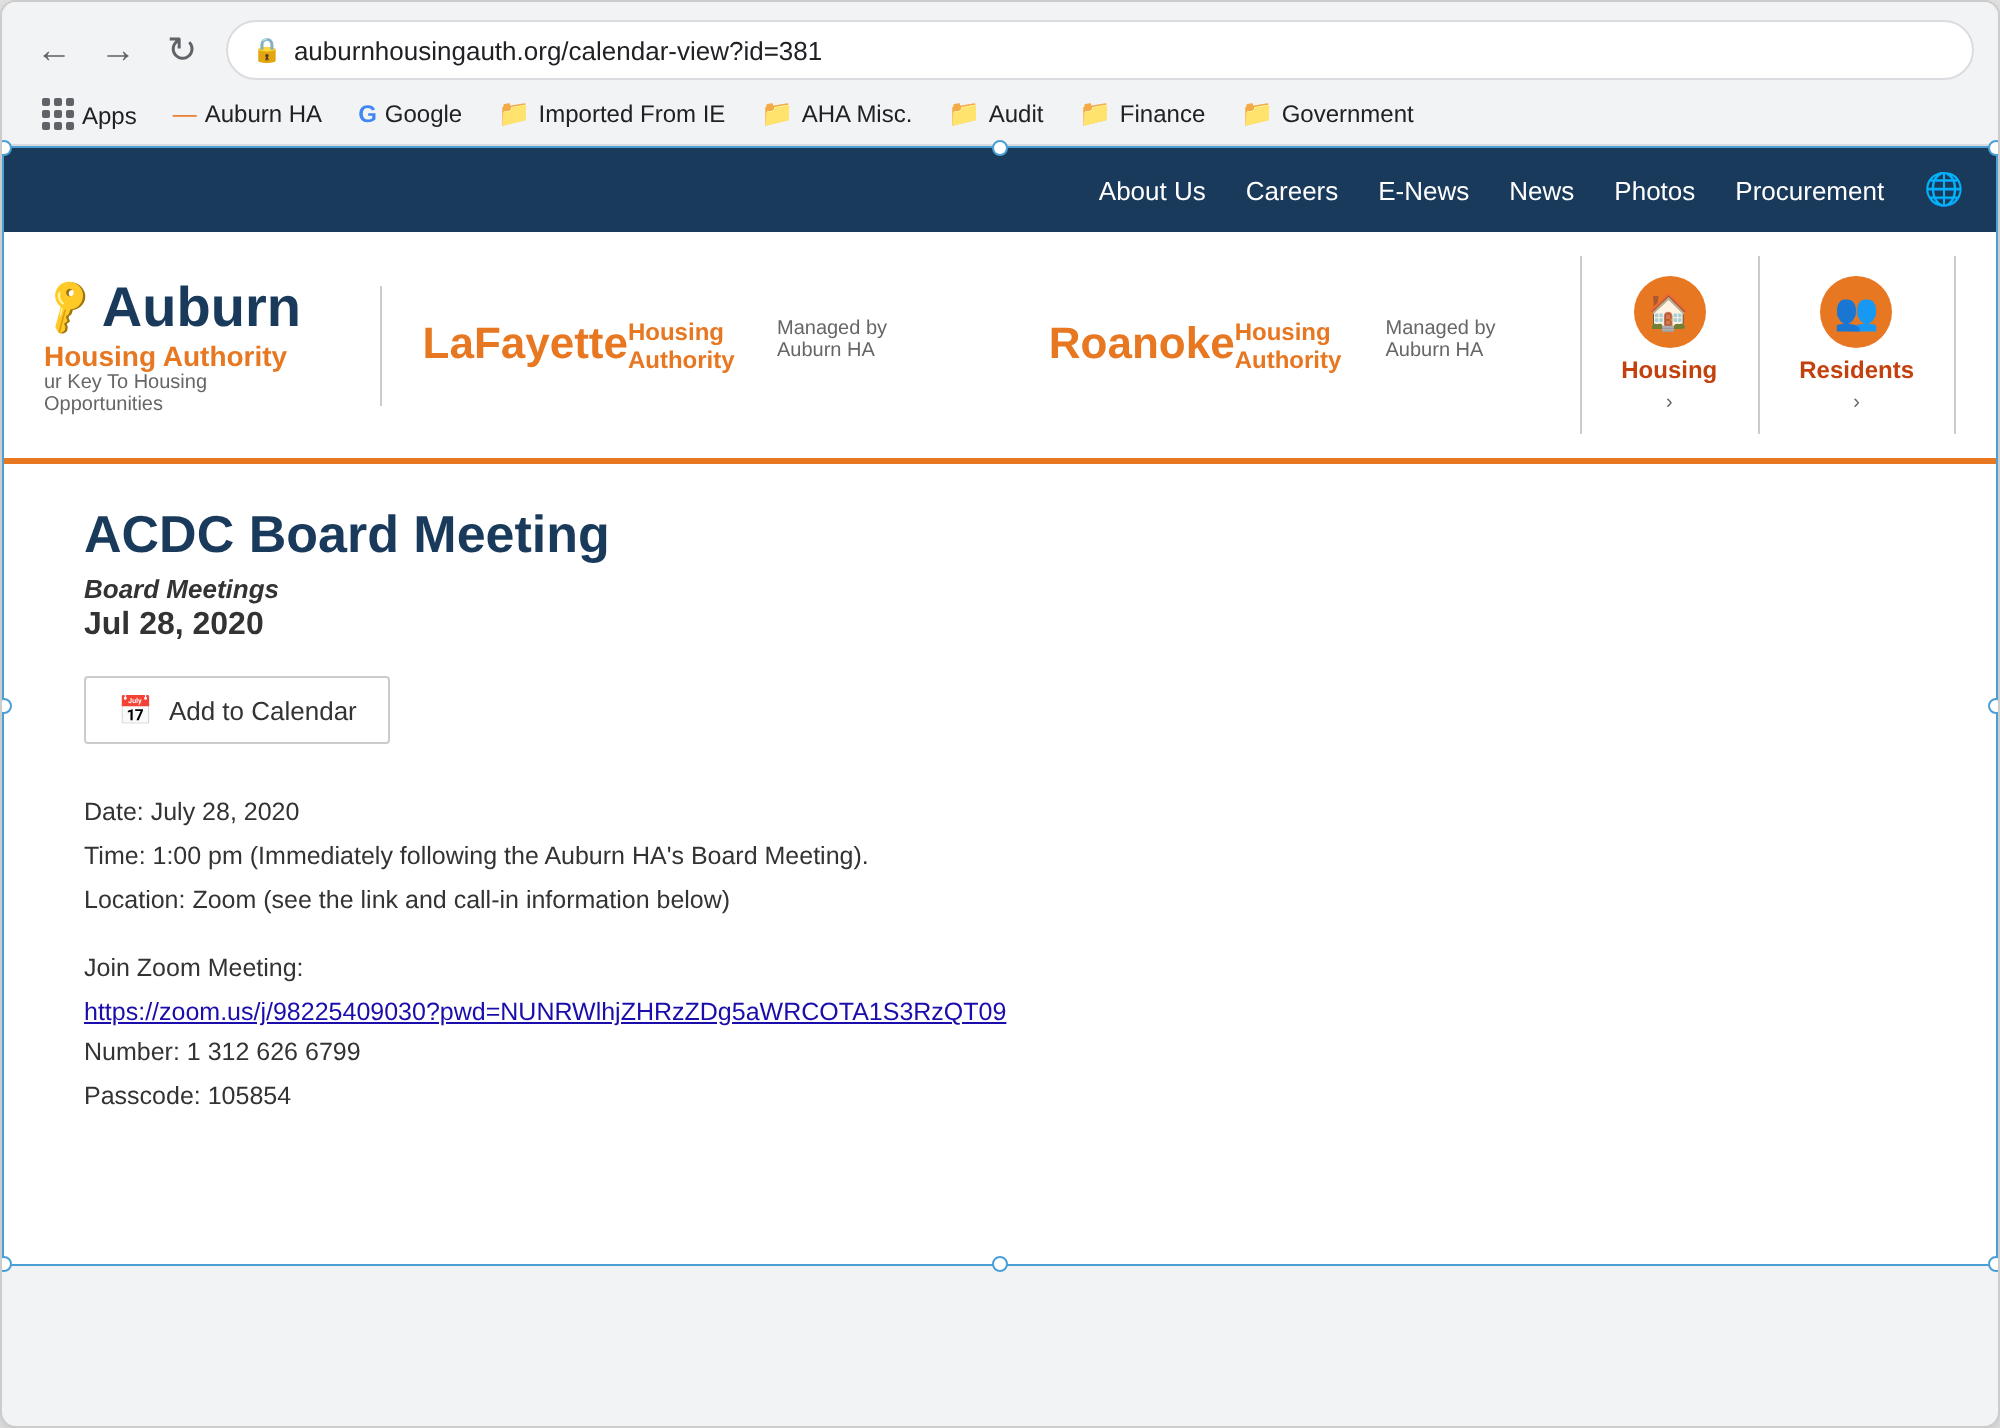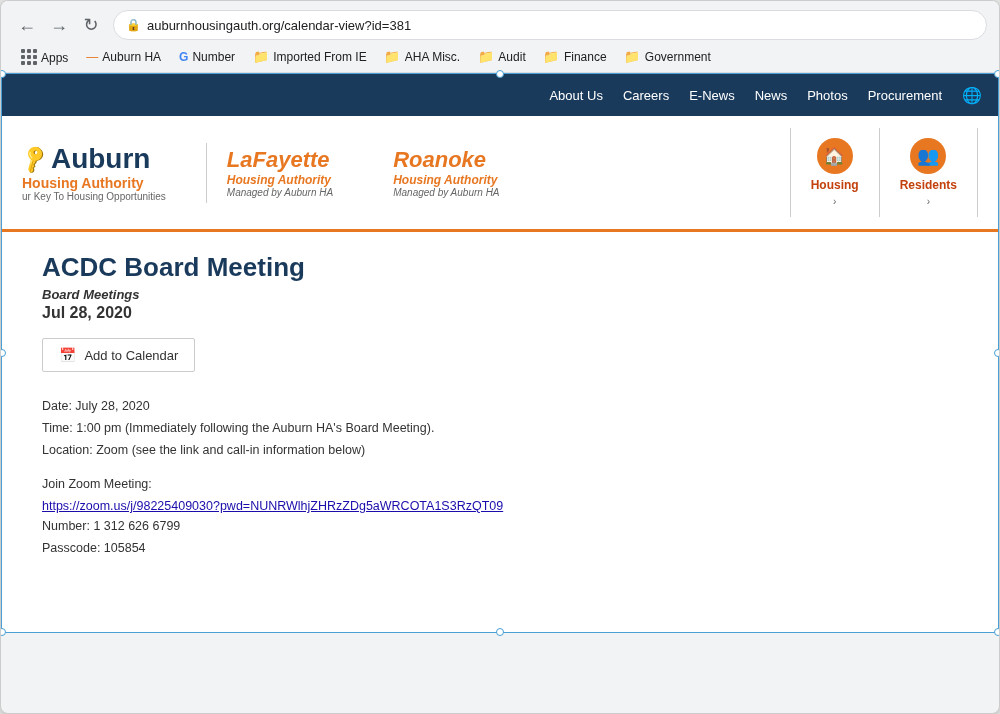--- a/index.html
+++ b/index.html
@@ -148,23 +148,22 @@
 
     .logo-divider {
       width: 1px;
       background: #ccc;
       height: 60px;
       margin: 0 20px;
     }
 
     .logo-secondary {
       display: flex;
-      flex-direction: column;
+      flex-direction: row;
       padding-right: 20px;
-      font-style: italic;
     }
 
     .secondary-name {
       font-size: 22px;
       font-weight: bold;
       color: #1a3a5c;
     }
 
     .secondary-name span { color: #e87722; }
 
@@ -340,21 +339,21 @@
       <span>Apps</span>
     </div>
 
     <div class="bookmark-item">
       <span style="color:#e87722; font-size:12px;">—</span>
       <span>Auburn HA</span>
     </div>
 
     <div class="bookmark-item">
       <span style="font-size:12px; font-weight:bold; color:#4285f4;">G</span>
-      <span>Number</span>
+      <span>Google</span>
     </div>
 
     <div class="bookmark-item">
       <span style="color:#f0a500; font-size:13px;">📁</span>
       <span>Imported From IE</span>
     </div>
 
     <div class="bookmark-item">
       <span style="color:#f0a500; font-size:13px;">📁</span>
       <span>AHA Misc.</span>

